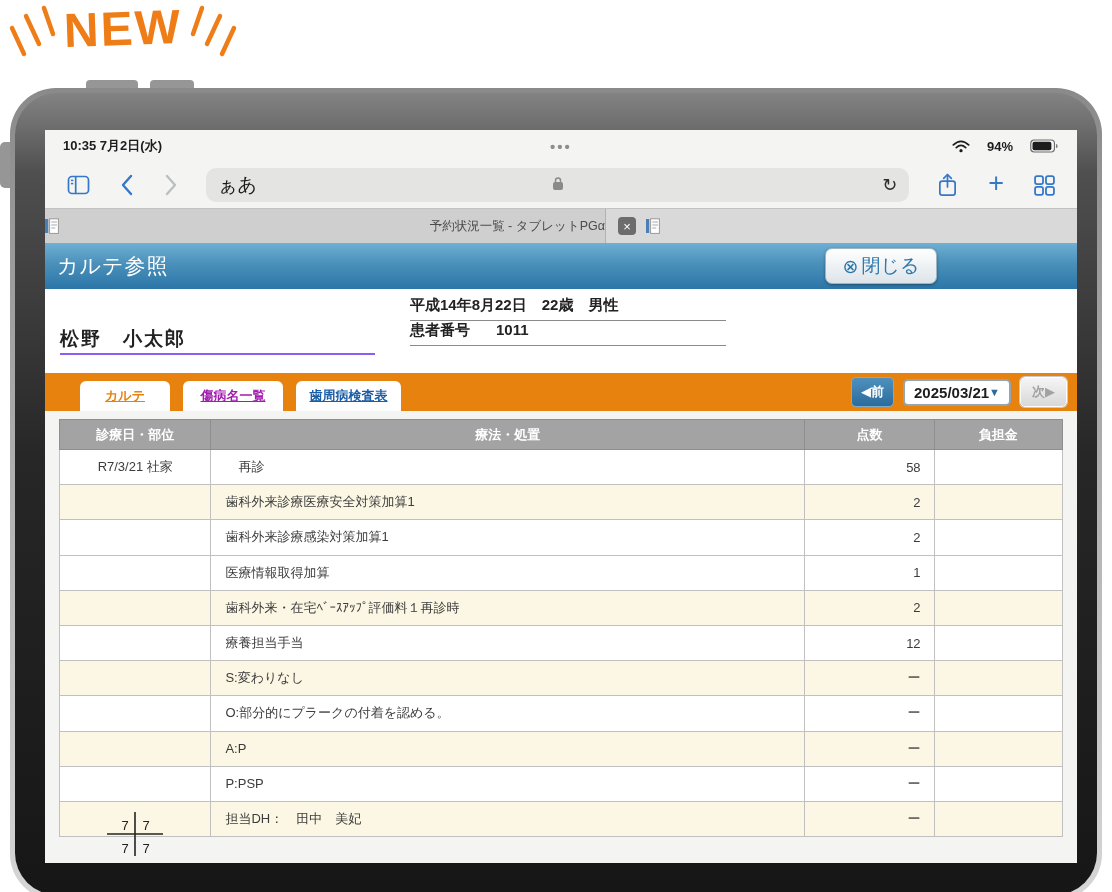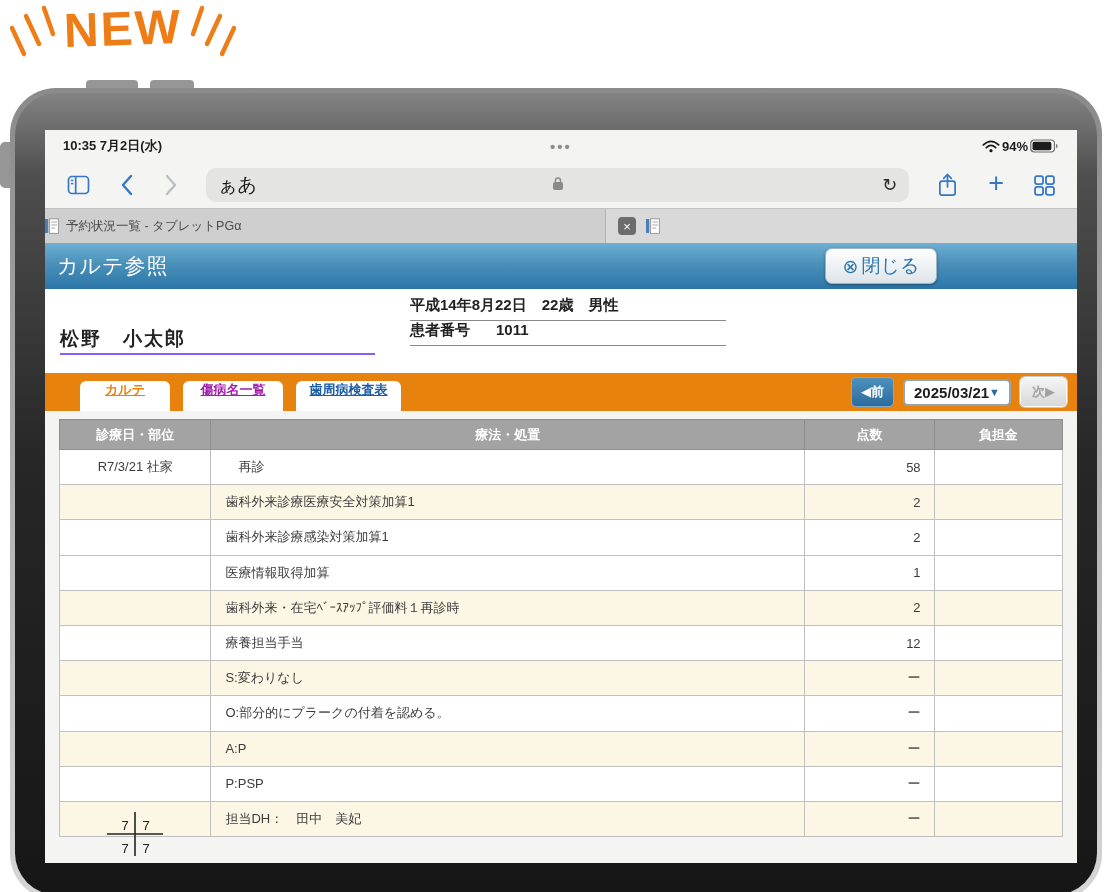--- a/index.html
+++ b/index.html
@@ -21,37 +21,37 @@
   .bezel{position:absolute;left:5px;top:5px;right:5px;bottom:5px;border-radius:42px;
          background:linear-gradient(180deg,#838383 0%,#4f4f4f 10%,#272727 45%,#161616 100%)}
   .screen{position:absolute;left:30px;top:37px;width:1032px;height:733px;border-radius:0;
           background:#f4f4f3;overflow:hidden}
 
   
   .statusbar{height:32px;display:flex;align-items:center;padding:0 18px;position:relative;
              font-size:13px;font-weight:700;color:#1c1c1e}
   .sb-center{position:absolute;left:50%;transform:translateX(-50%);color:#8e8e8e;
              font-size:15px;letter-spacing:2px;font-weight:700}
-  .sb-right{margin-left:auto;display:flex;align-items:center;gap:2px;font-weight:600}
+  .sb-right{margin-left:auto;display:flex;align-items:center;gap:17px;font-weight:600}
 
   
   .toolbar{height:46px;display:flex;align-items:center;padding:0 22px}
   .tb-ico{display:flex;align-items:center;justify-content:center;cursor:default}
   .tb-ico + .tb-ico{margin-left:30px}
   .url-pill{flex:1;height:34px;background:#e4e4e3;border-radius:10px;margin:0 28px;
             display:flex;align-items:center;padding:0 12px;position:relative}
   .reader-label{font-size:19px;color:#1a1a1a}
   .pill-lock{position:absolute;left:50%;transform:translateX(-50%)}
   .pill-reload{margin-left:auto;font-size:18px;color:#2c2c2e;line-height:1}
   .plus-ico{font-size:27px;color:#3577c8;font-weight:400;line-height:1;margin-top:-3px}
 
   
   .tabbar{height:34px;display:flex;background:#cdcdcd;border-top:1px solid #c2c2c2}
   .stab1{width:560px;background:#cfcfcf;border-right:1px solid #b2b2b2;display:flex;
-         align-items:center;justify-content:flex-start;gap:7px;font-size:12.5px;color:#4c4c4c}
+         align-items:center;justify-content:space-between;gap:7px;font-size:12.5px;color:#4c4c4c}
   .stab2{flex:1;background:#d9d9d9;display:flex;align-items:center;gap:10px;padding-left:12px}
   .tab-close{width:18px;height:18px;border-radius:4px;background:#6c6c6c;color:#fff;
              display:flex;align-items:center;justify-content:center;font-size:13px;line-height:1}
 
   
   .appbar{height:46px;background:linear-gradient(180deg,#6fb0d4 0%,#4a90ba 45%,#2b76a8 100%);
           display:flex;align-items:center;padding-left:12px;position:relative}
   .app-title{color:#fff;font-size:21px;letter-spacing:1px}
   .close-btn{position:absolute;left:780px;top:5px;width:112px;height:36px;border-radius:7px;
              background:linear-gradient(180deg,#ffffff,#dde4e9);border:1px solid #9db4c2;
@@ -62,21 +62,21 @@
   
   .patient{height:84px;background:#fff;position:relative;color:#222}
   .p-name{position:absolute;left:15px;top:37px;width:315px;font-size:19px;font-weight:700;
           letter-spacing:2px;padding-bottom:1px;border-bottom:2px solid #8b5cf6}
   .p-right{position:absolute;left:365px;top:7px;width:316px}
   .p-line{font-size:15px;font-weight:700;padding-bottom:5px;border-bottom:1px solid #8a8a8a}
   .p-line2{display:flex;gap:26px}
 
   
   .orangebar{height:38px;background:#e8820e;display:flex;align-items:flex-end;position:relative}
-  .otab{height:30px;background:#fff;border-radius:6px 6px 0 0;display:flex;align-items:flex-start;
+  .otab{height:30px;background:#fff;border-radius:6px 6px 0 0;display:flex;align-items:center;
         justify-content:center;font-size:13px;font-weight:700;cursor:pointer}
   .otab span{text-decoration:underline}
   .otab.t1{width:90px;margin-left:35px;color:#e8820e}
   .otab.t2{width:100px;margin-left:13px;color:#a21caf}
   .otab.t3{width:105px;margin-left:13px;color:#1b5da6}
   .obar-controls{margin-left:auto;margin-right:10px;align-self:center;display:flex;
                  align-items:center;gap:9px}
   .btn-prev{background:linear-gradient(180deg,#4e90bd,#2b6c9e);color:#fff;font-size:13px;
             font-weight:700;padding:5px 9px;border-radius:5px;border:1px solid #7fadc9;
             font-family:inherit;cursor:pointer}

